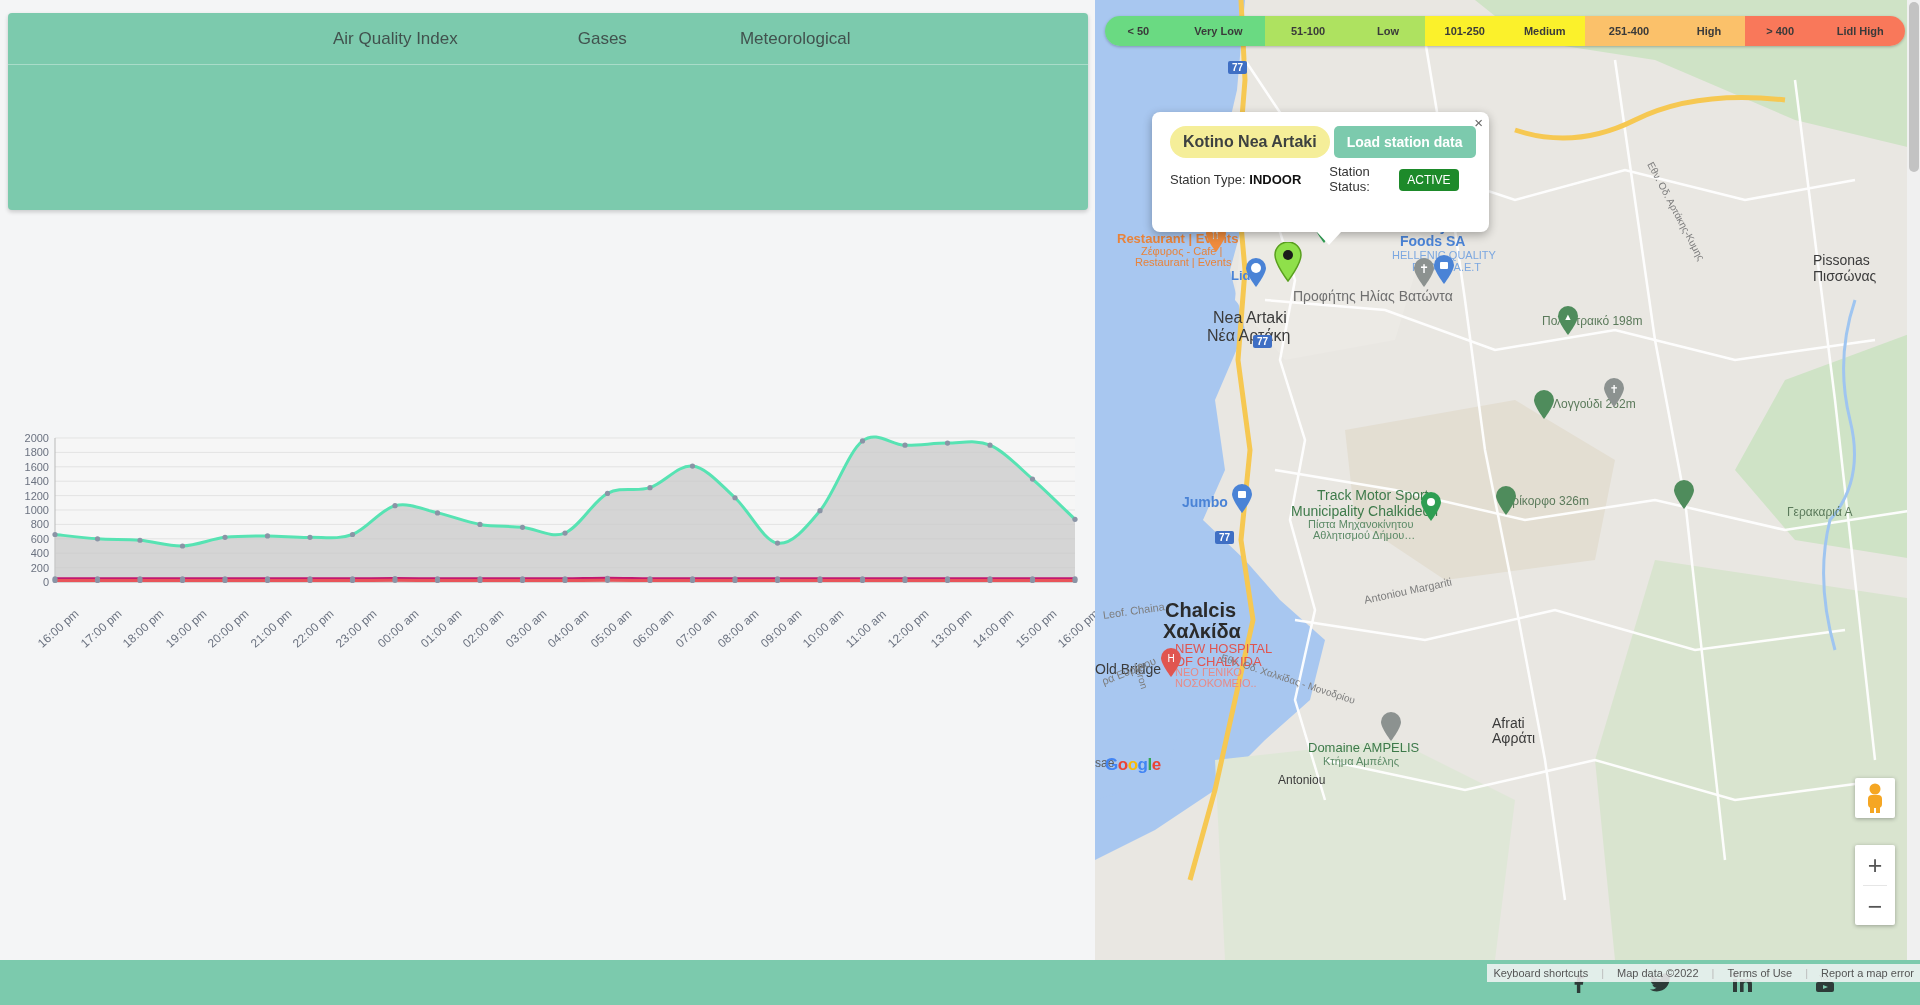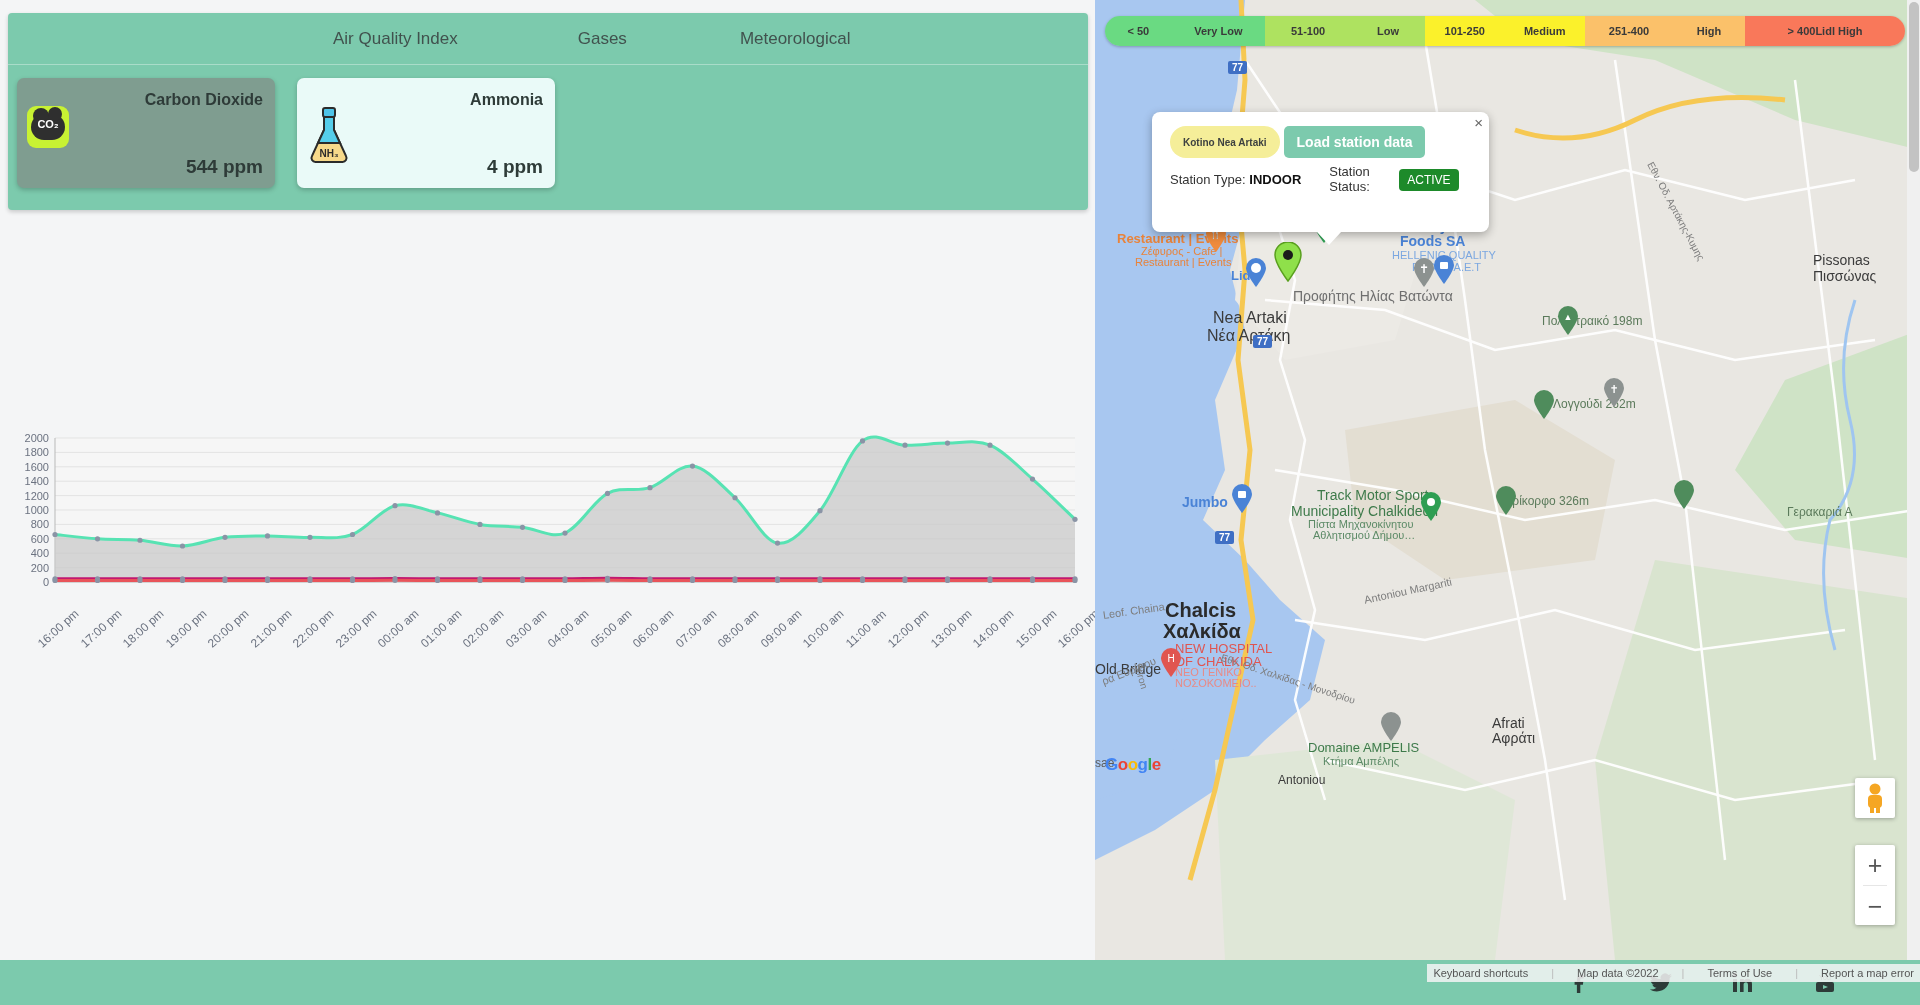--- a/index.html
+++ b/index.html
@@ -149,21 +149,21 @@
     border-right: 13px solid transparent;
     border-top: 14px solid #fff;
   }
   .popup-close {
     position: absolute; right: 6px; top: 2px;
     font-size: 15px; color: #666; cursor: pointer;
   }
   .popup-btns { display: flex; gap: 4px; padding: 14px 18px 0 18px; }
   .btn-station {
     background: #f5ee99; color: #3d4140;
-    font-size: 10px; font-weight: bold;
+    font-size: 16px; font-weight: bold;
     padding: 0 13px; border-radius: 16px; border: none;
     cursor: pointer; white-space: nowrap;
   }
   .btn-load {
     background: #7ccaad; color: #fff;
     font-size: 14px; font-weight: bold;
     padding: 8px 13px; border-radius: 5px; border: none;
     cursor: pointer; white-space: nowrap;
   }
   .popup-meta {
@@ -199,21 +199,21 @@
   }
   .zoomsep { height: 1px; background: #e6e6e6; margin: 0 8px; }
 
   .gmap-logo {
     position: absolute; left: 1105px; top: 930px; z-index: 30;
     font-size: 17px; font-weight: bold; letter-spacing: -0.5px;
   }
   .attribution {
     position: absolute; right: 0; bottom: 23px; height: 18px;
     background: rgba(245,245,245,0.85);
-    display: flex; align-items: center; gap: 23px;
+    display: flex; align-items: center; gap: 13px;
     padding: 0 6px; font-size: 11px; color: #555; z-index: 30;
   }
   .attribution span { cursor: pointer; }
 
   
   .footer {
     position: absolute; left: 0; bottom: 0;
     width: 1920px; height: 45px; background: #7ccaad;
     display: flex; align-items: center; justify-content: flex-end;
   }
@@ -239,45 +239,20 @@
 
   <div class="left-panel">
 
     <div class="panel-card">
       <div class="tabbar">
         <div class="tab tab-aqi">Air Quality Index</div>
         <div class="tab tab-gas">Gases</div>
         <div class="tab tab-meteo">Meteorological</div>
       </div>
 
-      <div class="cards-row">
-        <div class="gcard selected">
-          <div class="gname">Carbon Dioxide</div>
-          <div class="gicon">
-            <div class="co2-badge">
-              <div class="co2-cloud"></div>
-              <div class="co2-text">CO₂</div>
-            </div>
-          </div>
-          <div class="gval">544 ppm</div>
-        </div>
-
-        <div class="gcard plain">
-          <div class="gname">Ammonia</div>
-          <div class="gicon">
-            <svg width="44" height="58" viewBox="0 0 44 58">
-              <rect x="16" y="2" width="12" height="9" rx="2" fill="#4fc3e8" stroke="#2b2b2b" stroke-width="2"></rect>
-              <path d="M17 11 L17 24 L5 50 a4 4 0 0 0 3.6 6 L35.4 56 a4 4 0 0 0 3.6 -6 L27 24 L27 11 Z" fill="#f7d98a" stroke="#2b2b2b" stroke-width="2"></path>
-              <path d="M17 11 L17 24 L11 37 L33 37 L27 24 L27 11 Z" fill="#55cdea" stroke="#2b2b2b" stroke-width="2"></path>
-              <text x="22" y="51" font-size="10" font-weight="bold" text-anchor="middle" fill="#2b2b2b" font-family="Liberation Sans, sans-serif">NH₃</text>
-            </svg>
-          </div>
-          <div class="gval">4 ppm</div>
-        </div>
-      </div>
     </div>
 
     <div class="chart-block">
 
 
 
       <div class="plot-wrap">
         <svg class="plot-svg" id="plot" width="1090" height="200">
             <rect x="55" y="8" width="1020" height="144" fill="#f6f6f6"></rect>
             <line x1="55" y1="152" x2="1075" y2="152" stroke="#e3e3e3" stroke-width="1"></line>
@@ -581,21 +556,21 @@
         <span>Low</span>
       </div>
       <div class="legend-seg" style="background: rgb(251, 241, 43);">
         <span>101-250</span>
         <span>Medium</span>
       </div>
       <div class="legend-seg" style="background: rgb(251, 193, 106);">
         <span>251-400</span>
         <span>High</span>
       </div>
-      <div class="legend-seg" style="background: rgb(249, 120, 90); justify-content: center;">
+      <div class="legend-seg" style="background: rgb(249, 120, 90);">
         <span>&gt; 400</span>
         <span>Lidl High</span>
       </div>
     </div>
 
   <div class="info-popup">
     <div class="popup-close">×</div>
     <div class="popup-btns">
       <button class="btn-station">Kotino Nea Artaki</button>
       <button class="btn-load">Load station data</button>

